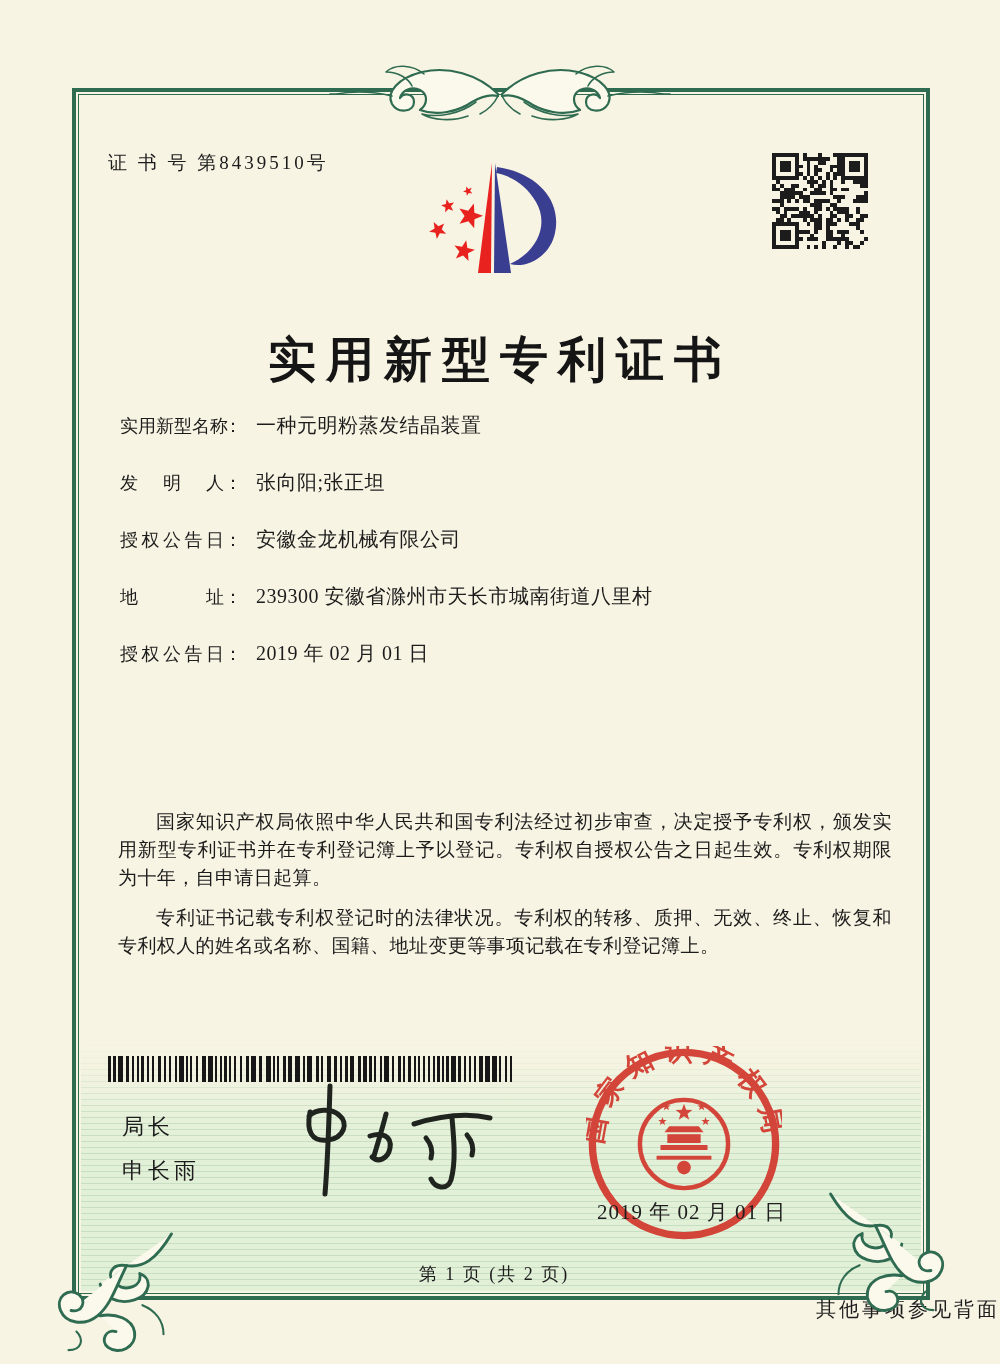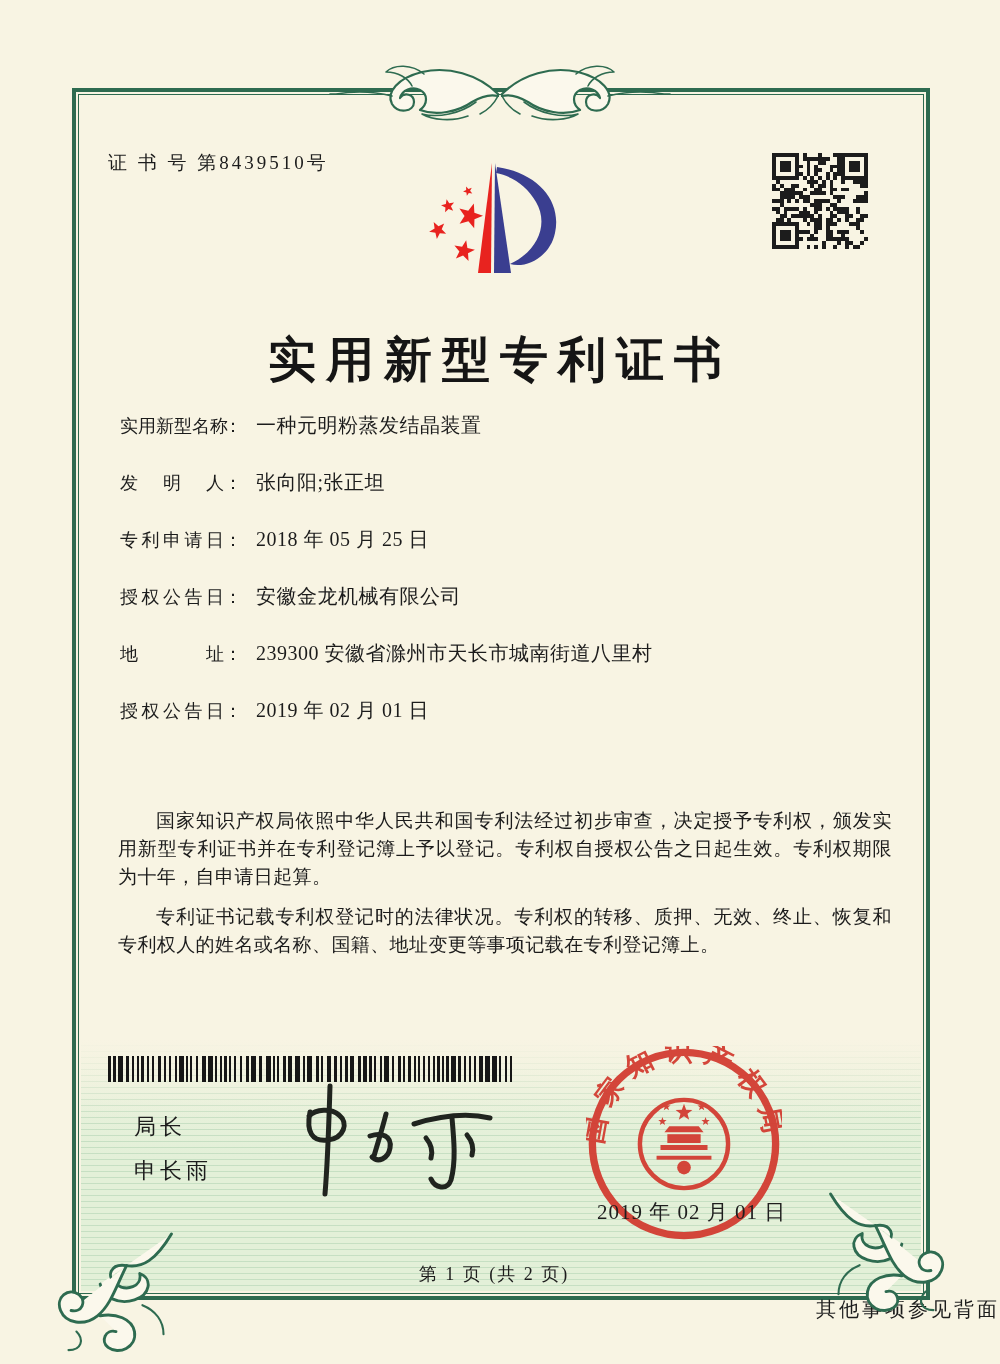--- a/index.html
+++ b/index.html
@@ -46,27 +46,27 @@
   .field-row{position:relative;height:30px;margin-bottom:27px;font-size:20px;white-space:nowrap;}
   .f-label{
     display:inline-block;width:104px;font-size:18px;
     text-align:justify;text-align-last:justify;vertical-align:baseline;
   }
   .f-colon{display:inline-block;font-size:18px;}
   .f-value{display:inline-block;margin-left:14px;font-size:20px;letter-spacing:.5px;text-align:right;}
   .grant-no{position:absolute;left:367px;top:0;}
   
   .bodytext{position:absolute;left:118px;top:808px;width:774px;z-index:2;
-    font-size:19px;line-height:28px;letter-spacing:.4px;text-align:justify;font-family:Liberation Mono, monospace;}
+    font-size:19px;line-height:28px;letter-spacing:.4px;text-align:justify;}
   .bodytext p{margin:0 0 12px 0;text-indent:38px;}
   
   .barcode{position:absolute;left:108px;top:1056px;width:406px;height:26px;font-size:0;z-index:2;overflow:hidden;}
   .barcode span{display:inline-block;height:100%;background:#161616;}
   .signer{position:absolute;left:122px;top:1112px;z-index:4;font-size:22px;letter-spacing:4px;}
-  .signer div{margin-bottom:14px;margin-left:12px;}
+  .signer div{margin-bottom:14px;}
   .signature{position:absolute;left:268px;top:1078px;width:235px;height:125px;z-index:4;}
   .signature path{fill:none;stroke:#20241f;stroke-width:5;stroke-linecap:round;stroke-linejoin:round;}
   .seal{position:absolute;left:586px;top:1046px;width:196px;height:196px;z-index:4;opacity:.93;}
   .seal-date{position:absolute;left:597px;top:1198px;z-index:5;font-size:21px;letter-spacing:1px;color:#1e1e1e;}
   .page-num{position:absolute;left:0;right:12px;top:1262px;text-align:center;font-size:18px;letter-spacing:2px;z-index:4;}
   .back-note{position:absolute;left:0;right:0;top:1296px;text-align:right;font-size:20px;letter-spacing:3px;z-index:2;}
 </style>
 </head>
 <body>
 
@@ -461,23 +461,20 @@
   <div class="title">实用新型专利证书</div>
 
   <div class="fields">
     <div class="field-row">
       <span class="f-label">实用新型名称</span><span class="f-colon">：</span><span class="f-value">一种元明粉蒸发结晶装置</span>
     </div>
     <div class="field-row">
       <span class="f-label">发明人</span><span class="f-colon">：</span><span class="f-value">张向阳;张正坦</span>
     </div>
     <div class="field-row">
-      <span class="f-label">专利申请日</span><span class="f-colon">：</span><span class="f-value">2018 年 05 月 25 日</span>
-    </div>
-    <div class="field-row">
       <span class="f-label">授权公告日</span><span class="f-colon">：</span><span class="f-value">安徽金龙机械有限公司</span>
     </div>
     <div class="field-row">
       <span class="f-label">地址</span><span class="f-colon">：</span><span class="f-value">239300 安徽省滁州市天长市城南街道八里村</span>
     </div>
     <div class="field-row">
       <span class="f-label">授权公告日</span><span class="f-colon">：</span><span class="f-value">2019 年 02 月 01 日</span>
     </div>
   </div>
 

